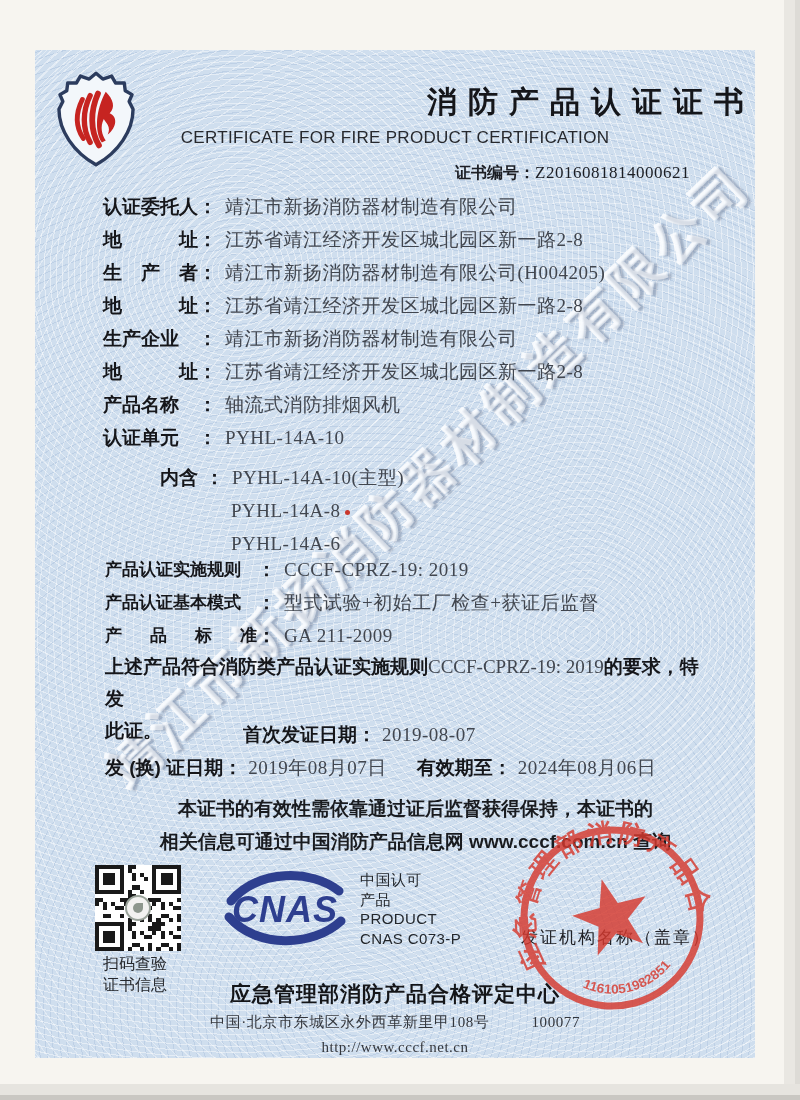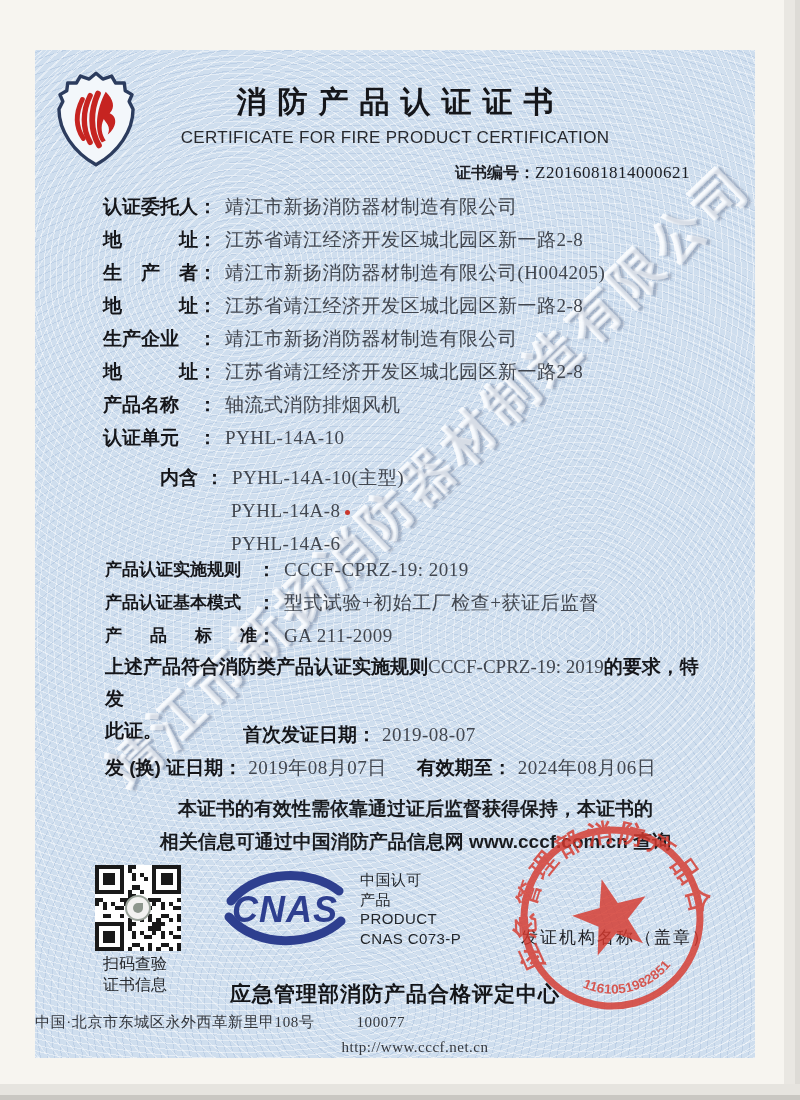--- a/index.html
+++ b/index.html
@@ -31,21 +31,21 @@
     transform:rotate(-44deg);transform-origin:center;
     font-size:52px;font-weight:bold;letter-spacing:6px;white-space:nowrap;text-align:center;
     color:rgba(248,251,255,.50);
     text-shadow:2px 3px 2px rgba(108,124,150,.48), -1px -1px 0 rgba(255,255,255,.85);
     pointer-events:none;
   }
 
   
   .logo{position:absolute;left:22px;top:20px;width:78px;height:98px;}
   .title{
-    position:absolute;left:0;top:32px;width:100%;text-align:center;
+    position:absolute;left:0;top:32px;width:100%;text-align:right;
     font-size:30px;font-weight:bold;color:#15161a;letter-spacing:11px;text-indent:11px;
   }
   .subtitle{
     position:absolute;left:0;top:78px;width:100%;text-align:center;
     font-size:17px;color:#26282d;letter-spacing:.3px;
   }
   .certno{position:absolute;top:113px;left:420px;font-size:16px;color:#1c1e24;}
   .certno .lbl{font-weight:bold;}
   .certno .num{font-family:"Liberation Serif",serif;font-size:17px;letter-spacing:.5px;}
 
@@ -107,27 +107,27 @@
     position:absolute;left:486px;top:876px;font-size:17px;color:#202126;letter-spacing:2px;
     font-family:"Liberation Serif",serif;white-space:nowrap;
   }
   .seal{position:absolute;left:477px;top:768px;width:200px;height:200px;}
 
   .center-name{
     position:absolute;left:0;top:930px;width:100%;text-align:center;
     font-size:21px;font-weight:bold;color:#141518;letter-spacing:1px;
   }
   .address{
-    position:absolute;left:0;top:963px;width:100%;text-align:left;
+    position:absolute;left:0;top:963px;width:100%;text-align:center;
     font-family:"Liberation Serif",serif;font-size:15px;color:#33363c;letter-spacing:.6px;
   }
   .address .post{margin-left:42px;}
   .website{
     position:absolute;left:0;top:989px;width:100%;text-align:center;
-    font-family:"Liberation Serif",serif;font-size:15px;color:#33363c;letter-spacing:.5px;padding-left:20px;
+    font-family:"Liberation Serif",serif;font-size:15px;color:#33363c;letter-spacing:.5px;
   }
 </style>
 </head>
 <body>
 
 <div class="scan-strip-right"></div>
 <div class="scan-strip-right2"></div>
 <div class="scan-strip-bottom"></div>
 <div class="scan-strip-bottom2"></div>
 

